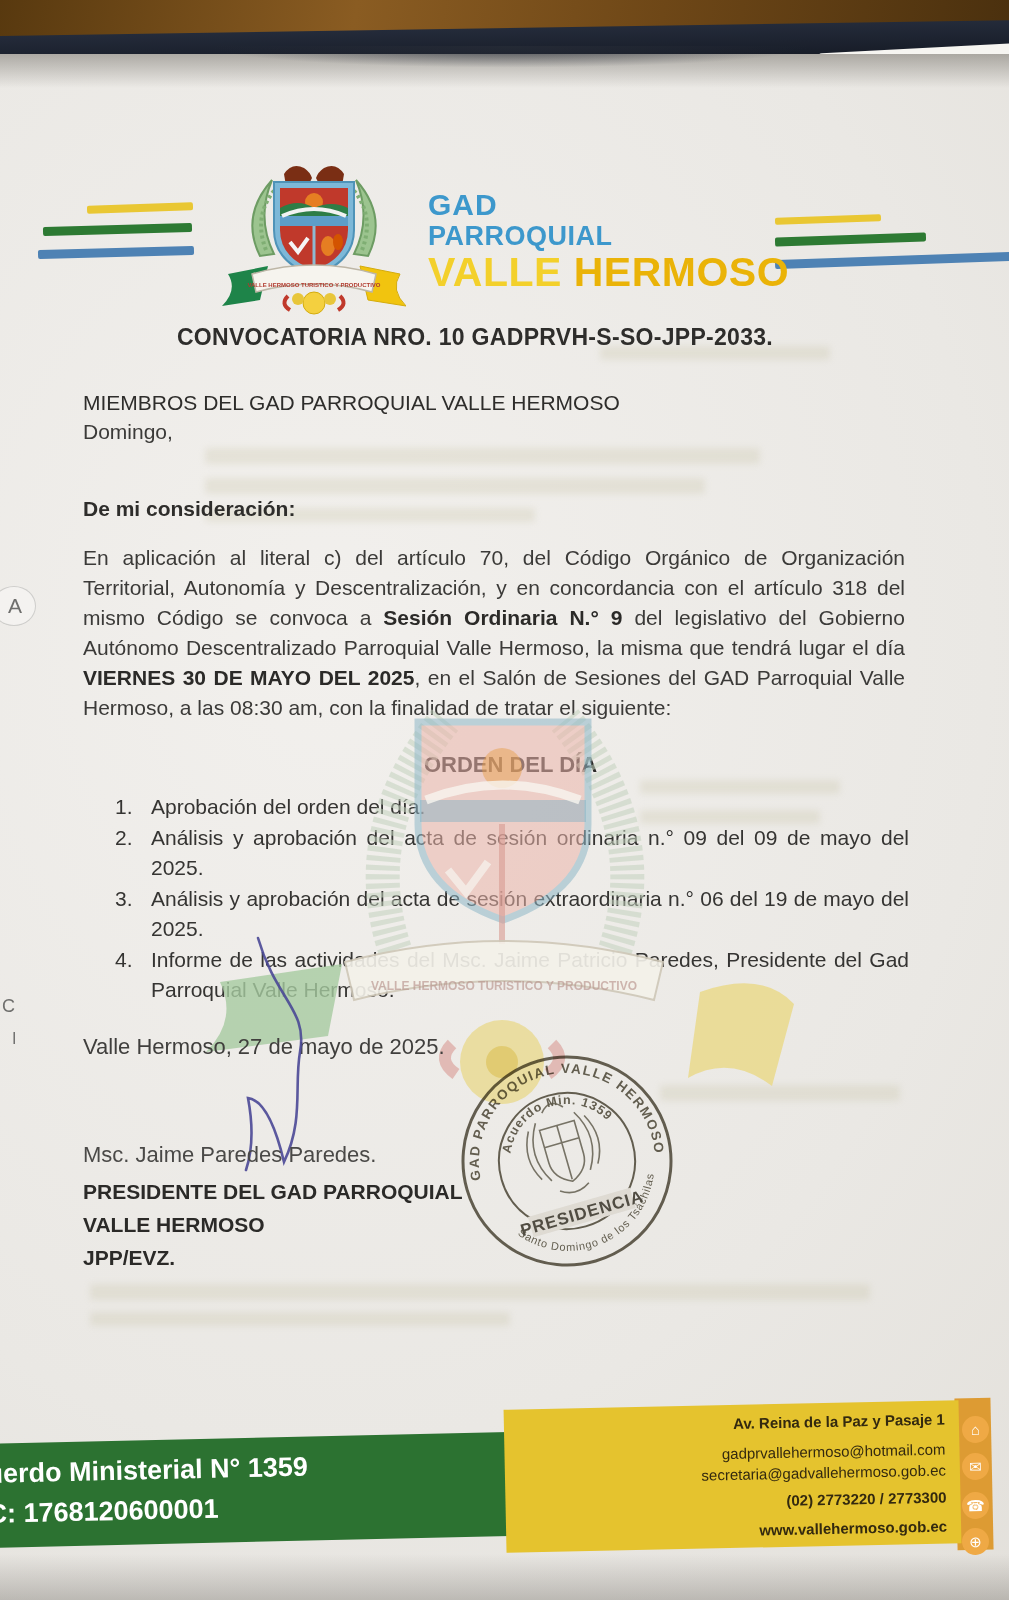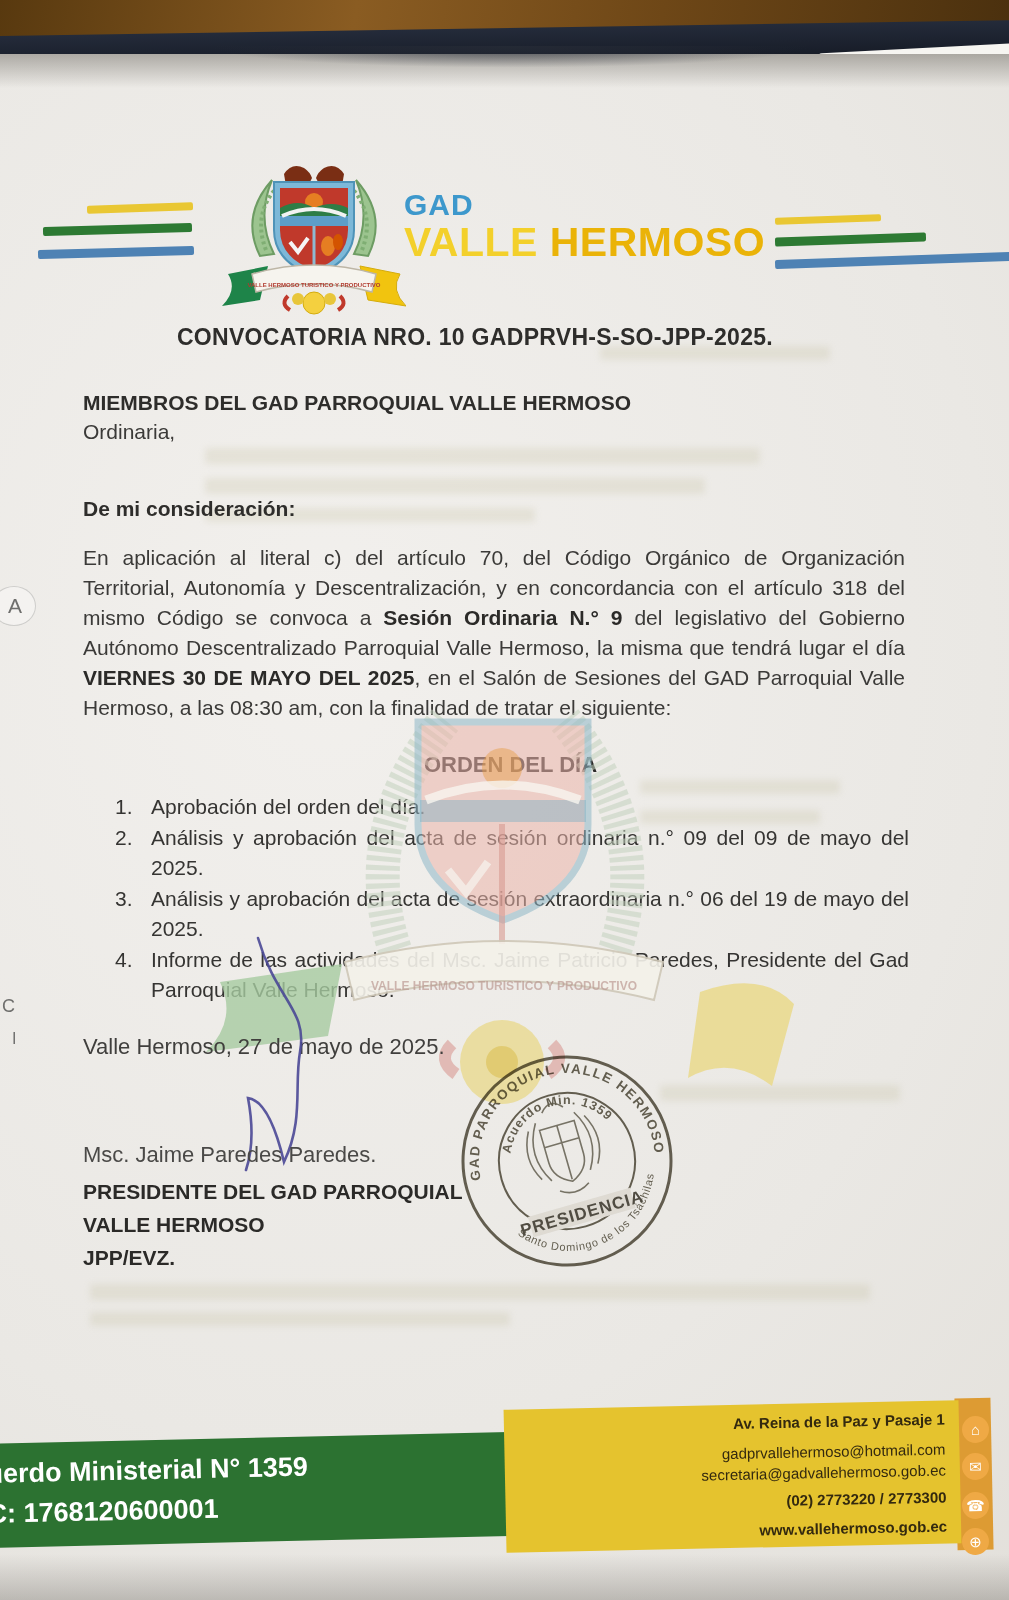--- a/index.html
+++ b/index.html
@@ -19,31 +19,31 @@
   #paper:before{content:"";position:absolute;left:0;top:0;right:0;height:34px;
          background:linear-gradient(180deg,rgba(96,92,84,.45),rgba(96,92,84,0));}
   #curl-shadow{position:absolute;left:130px;top:46px;width:760px;height:30px;border-radius:0 0 50% 50%;
          background:radial-gradient(55% 100% at 50% 0,rgba(38,43,54,.8),rgba(38,43,54,0) 72%);}
   #bottom-shadow{position:absolute;left:0;bottom:0;width:1009px;height:46px;
          background:linear-gradient(0deg,rgba(88,84,78,.30),rgba(88,84,78,0));}
   
   .stripe{position:absolute;border-radius:2px;}
   #title-line{position:absolute;left:60px;top:324px;width:830px;text-align:center;
          font-weight:bold;font-size:23px;letter-spacing:.3px;color:#2e2d2b;}
-  #wordmark{position:absolute;left:404px;top:190px;line-height:1;}
+  #wordmark{position:absolute;left:428px;top:190px;line-height:1;}
   .wm-blue{color:#3d98cc;font-weight:bold;}
   #wm-gad{font-size:30px;letter-spacing:1px;}
   #wm-parr{font-size:27px;margin-top:3px;letter-spacing:.5px;}
   #wm-big{font-size:41px;font-weight:bold;margin-top:2px;letter-spacing:.5px;}
   #wm-valle{color:#f3d02b;}
   #wm-hermoso{color:#eab308;}
   
   .doc{color:#3b3a38;}
   #recipient{position:absolute;left:83px;top:388px;font-size:21px;line-height:29px;}
-  #recipient .bold{font-weight:bold;color:#2e2d2b;}
+  #recipient .bold{font-weight:normal;color:#2e2d2b;}
   #greeting{position:absolute;left:83px;top:497px;font-size:21px;font-weight:bold;color:#2e2d2b;}
   #body-par{position:absolute;left:83px;top:543px;width:822px;font-size:21px;line-height:30px;
             text-align:justify;color:#3b3a38;}
   #body-par b{color:#2b2a28;}
   #agenda-head{position:absolute;left:0;top:752px;width:1009px;text-align:center;
             font-weight:bold;font-size:22px;color:#2b2a28;padding-left:6px;}
   #agenda{position:absolute;left:115px;top:792px;width:800px;font-size:21px;line-height:30px;color:#353432;}
   .ag-item{display:flex;margin-bottom:1px;}
   .ag-num{width:36px;flex:none;}
   .ag-text{width:758px;text-align:justify;}
@@ -144,28 +144,29 @@
 
     <circle cx="92" cy="157" r="11" fill="#f4d03f" stroke="#d4ac0d"></circle>
     <circle cx="76" cy="153" r="6" fill="#e8c63a"></circle>
     <circle cx="108" cy="153" r="6" fill="#e8c63a"></circle>
     <path d="M66 150 q-8 8 2 14" stroke="#c0392b" stroke-width="4" fill="none"></path>
     <path d="M118 150 q8 8 -2 14" stroke="#c0392b" stroke-width="4" fill="none"></path>
   </svg>
 
   <div id="wordmark">
     <div id="wm-gad" class="wm-blue">GAD</div>
+    <div id="wm-parr" class="wm-blue">PARROQUIAL</div>
     <div id="wm-big"><span id="wm-valle">VALLE</span><span id="wm-hermoso"> HERMOSO</span></div>
   </div>
 
-  <div id="title-line">CONVOCATORIA NRO. 10 GADPRVH-S-SO-JPP-2025.</div>
+  <div id="title-line">CONVOCATORIA NRO. 10 GADPRVH-S-SO-JPP-2033.</div>
 
   <div id="recipient" class="doc">
     <div class="bold">MIEMBROS DEL GAD PARROQUIAL VALLE HERMOSO</div>
-    <div>Ordinaria,</div>
+    <div>Domingo,</div>
   </div>
 
   <div id="greeting">De mi consideración:</div>
 
   <div id="body-par"><span>En aplicación al literal c) del artículo 70, del Código Orgánico de Organización Territorial, Autonomía y Descentralización, y en concordancia con el artículo 318 del mismo Código se convoca a </span><b>Sesión Ordinaria N.° 9</b><span> del legislativo del Gobierno Autónomo Descentralizado Parroquial Valle Hermoso, la misma que tendrá lugar el día </span><b>VIERNES 30 DE MAYO DEL 2025</b><span>, en el Salón de Sesiones del GAD Parroquial Valle Hermoso, a las 08:30 am, con la finalidad de tratar el siguiente:</span></div>
 
   <div id="agenda-head">ORDEN DEL DÍA</div>
 
   <div id="agenda">
     <div class="ag-item">

